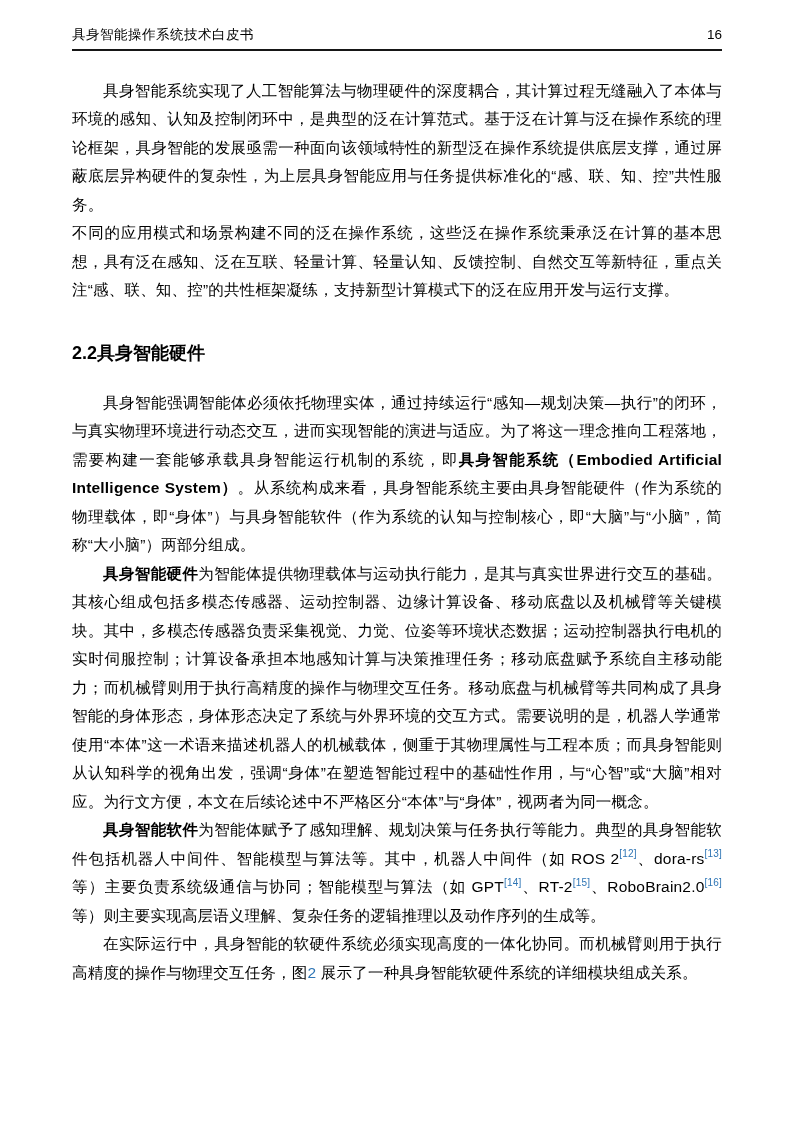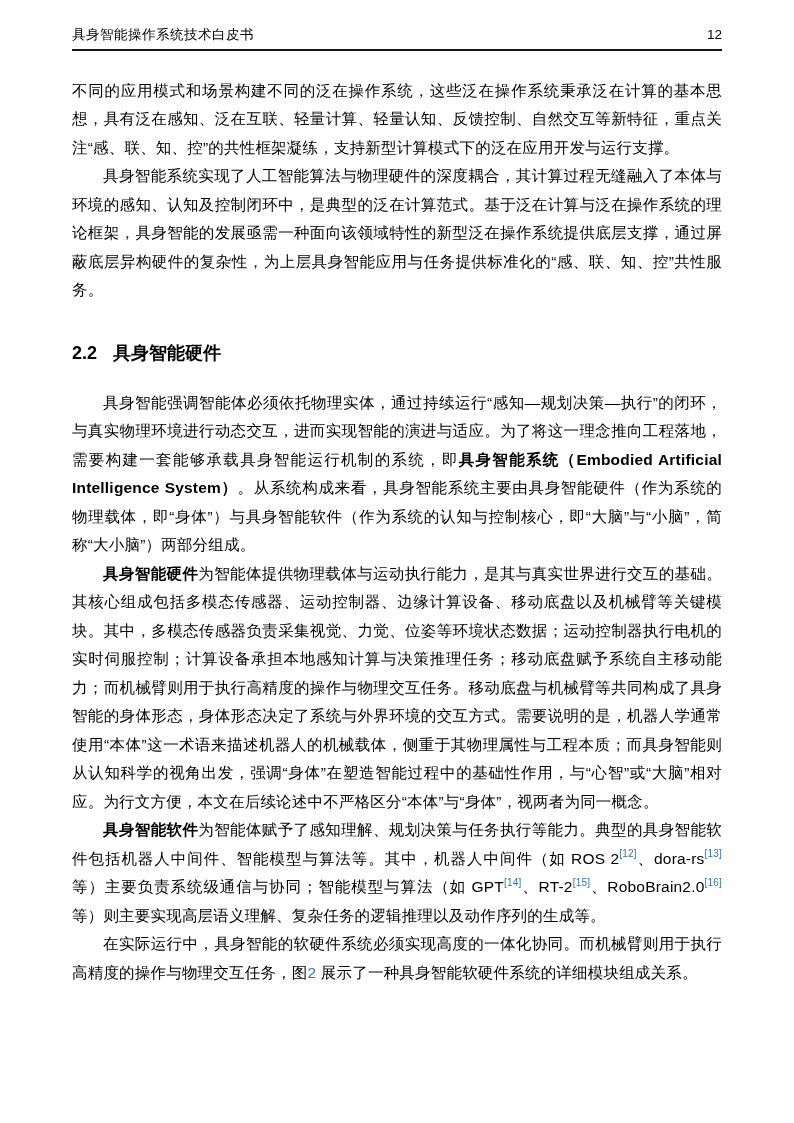--- a/index.html
+++ b/index.html
@@ -39,44 +39,44 @@
     text-justify: inter-ideograph;
     letter-spacing: 0.2px;
   }
   p.body-p.indent { text-indent: 2em; }
   h2.section-heading {
     margin: 36px 0 24px 0;
     font-size: 18px;
     font-weight: bold;
     color: #000000;
   }
-  h2.section-heading .sec-num { margin-right: 16px; }
+  h2.section-heading .sec-num { margin-right: 0; }
   .seg { color: inherit; }
   .seg.b { font-weight: bold; }
   .seg.link { color: #2e75b5; }
   sup.seg {
     font-size: 10px;
     line-height: 0;
     vertical-align: super;
     margin-top: 9px;
   }
 </style>
 </head>
 <body>
 
 <div class="page">
 
   <div class="page-header">
     <span class="hdr-title">具身智能操作系统技术白皮书</span>
-    <span class="hdr-page">12</span>
+    <span class="hdr-page">16</span>
   </div>
 
   <div class="content">
+    <p class="body-p indent"><span class="seg">具身智能系统实现了人工智能算法与物理硬件的深度耦合，其计算过程无缝融入了本体与环境的感知、认知及控制闭环中，是典型的泛在计算范式。基于泛在计算与泛在操作系统的理论框架，具身智能的发展亟需一种面向该领域特性的新型泛在操作系统提供底层支撑，通过屏蔽底层异构硬件的复杂性，为上层具身智能应用与任务提供标准化的“感、联、知、控”共性服务。</span></p>
     <p class="body-p"><span class="seg">不同的应用模式和场景构建不同的泛在操作系统，这些泛在操作系统秉承泛在计算的基本思想，具有泛在感知、泛在互联、轻量计算、轻量认知、反馈控制、自然交互等新特征，重点关注“感、联、知、控”的共性框架凝练，支持新型计算模式下的泛在应用开发与运行支撑。</span></p>
-    <p class="body-p indent"><span class="seg">具身智能系统实现了人工智能算法与物理硬件的深度耦合，其计算过程无缝融入了本体与环境的感知、认知及控制闭环中，是典型的泛在计算范式。基于泛在计算与泛在操作系统的理论框架，具身智能的发展亟需一种面向该领域特性的新型泛在操作系统提供底层支撑，通过屏蔽底层异构硬件的复杂性，为上层具身智能应用与任务提供标准化的“感、联、知、控”共性服务。</span></p>
 
     <h2 class="section-heading">
       <span class="sec-num">2.2</span><span>具身智能硬件</span>
     </h2>
 
     <p class="body-p indent"><span class="seg">具身智能强调智能体必须依托物理实体，通过持续运行“感知—规划决策—执行”的闭环，与真实物理环境进行动态交互，进而实现智能的演进与适应。为了将这一理念推向工程落地，需要构建一套能够承载具身智能运行机制的系统，即</span><span class="seg b">具身智能系统（Embodied Artificial Intelligence System）</span><span class="seg">。从系统构成来看，具身智能系统主要由具身智能硬件（作为系统的物理载体，即“身体”）与具身智能软件（作为系统的认知与控制核心，即“大脑”与“小脑”，简称“大小脑”）两部分组成。</span></p>
     <p class="body-p indent"><span class="seg b">具身智能硬件</span><span class="seg">为智能体提供物理载体与运动执行能力，是其与真实世界进行交互的基础。其核心组成包括多模态传感器、运动控制器、边缘计算设备、移动底盘以及机械臂等关键模块。其中，多模态传感器负责采集视觉、力觉、位姿等环境状态数据；运动控制器执行电机的实时伺服控制；计算设备承担本地感知计算与决策推理任务；移动底盘赋予系统自主移动能力；而机械臂则用于执行高精度的操作与物理交互任务。移动底盘与机械臂等共同构成了具身智能的身体形态，身体形态决定了系统与外界环境的交互方式。需要说明的是，机器人学通常使用“本体”这一术语来描述机器人的机械载体，侧重于其物理属性与工程本质；而具身智能则从认知科学的视角出发，强调“身体”在塑造智能过程中的基础性作用，与“心智”或“大脑”相对应。为行文方便，本文在后续论述中不严格区分“本体”与“身体”，视两者为同一概念。</span></p>
     <p class="body-p indent"><span class="seg b">具身智能软件</span><span class="seg">为智能体赋予了感知理解、规划决策与任务执行等能力。典型的具身智能软件包括机器人中间件、智能模型与算法等。其中，机器人中间件（如 ROS 2</span><sup class="seg link">[12]</sup><span class="seg">、dora-rs</span><sup class="seg link">[13]</sup><span class="seg"> 等）主要负责系统级通信与协同；智能模型与算法（如 GPT</span><sup class="seg link">[14]</sup><span class="seg">、RT-2</span><sup class="seg link">[15]</sup><span class="seg">、RoboBrain2.0</span><sup class="seg link">[16]</sup><span class="seg"> 等）则主要实现高层语义理解、复杂任务的逻辑推理以及动作序列的生成等。</span></p>
     <p class="body-p indent"><span class="seg">在实际运行中，具身智能的软硬件系统必须实现高度的一体化协同。而机械臂则用于执行高精度的操作与物理交互任务，图</span><span class="seg link">2</span><span class="seg"> 展示了一种具身智能软硬件系统的详细模块组成关系。</span></p>
   </div>

